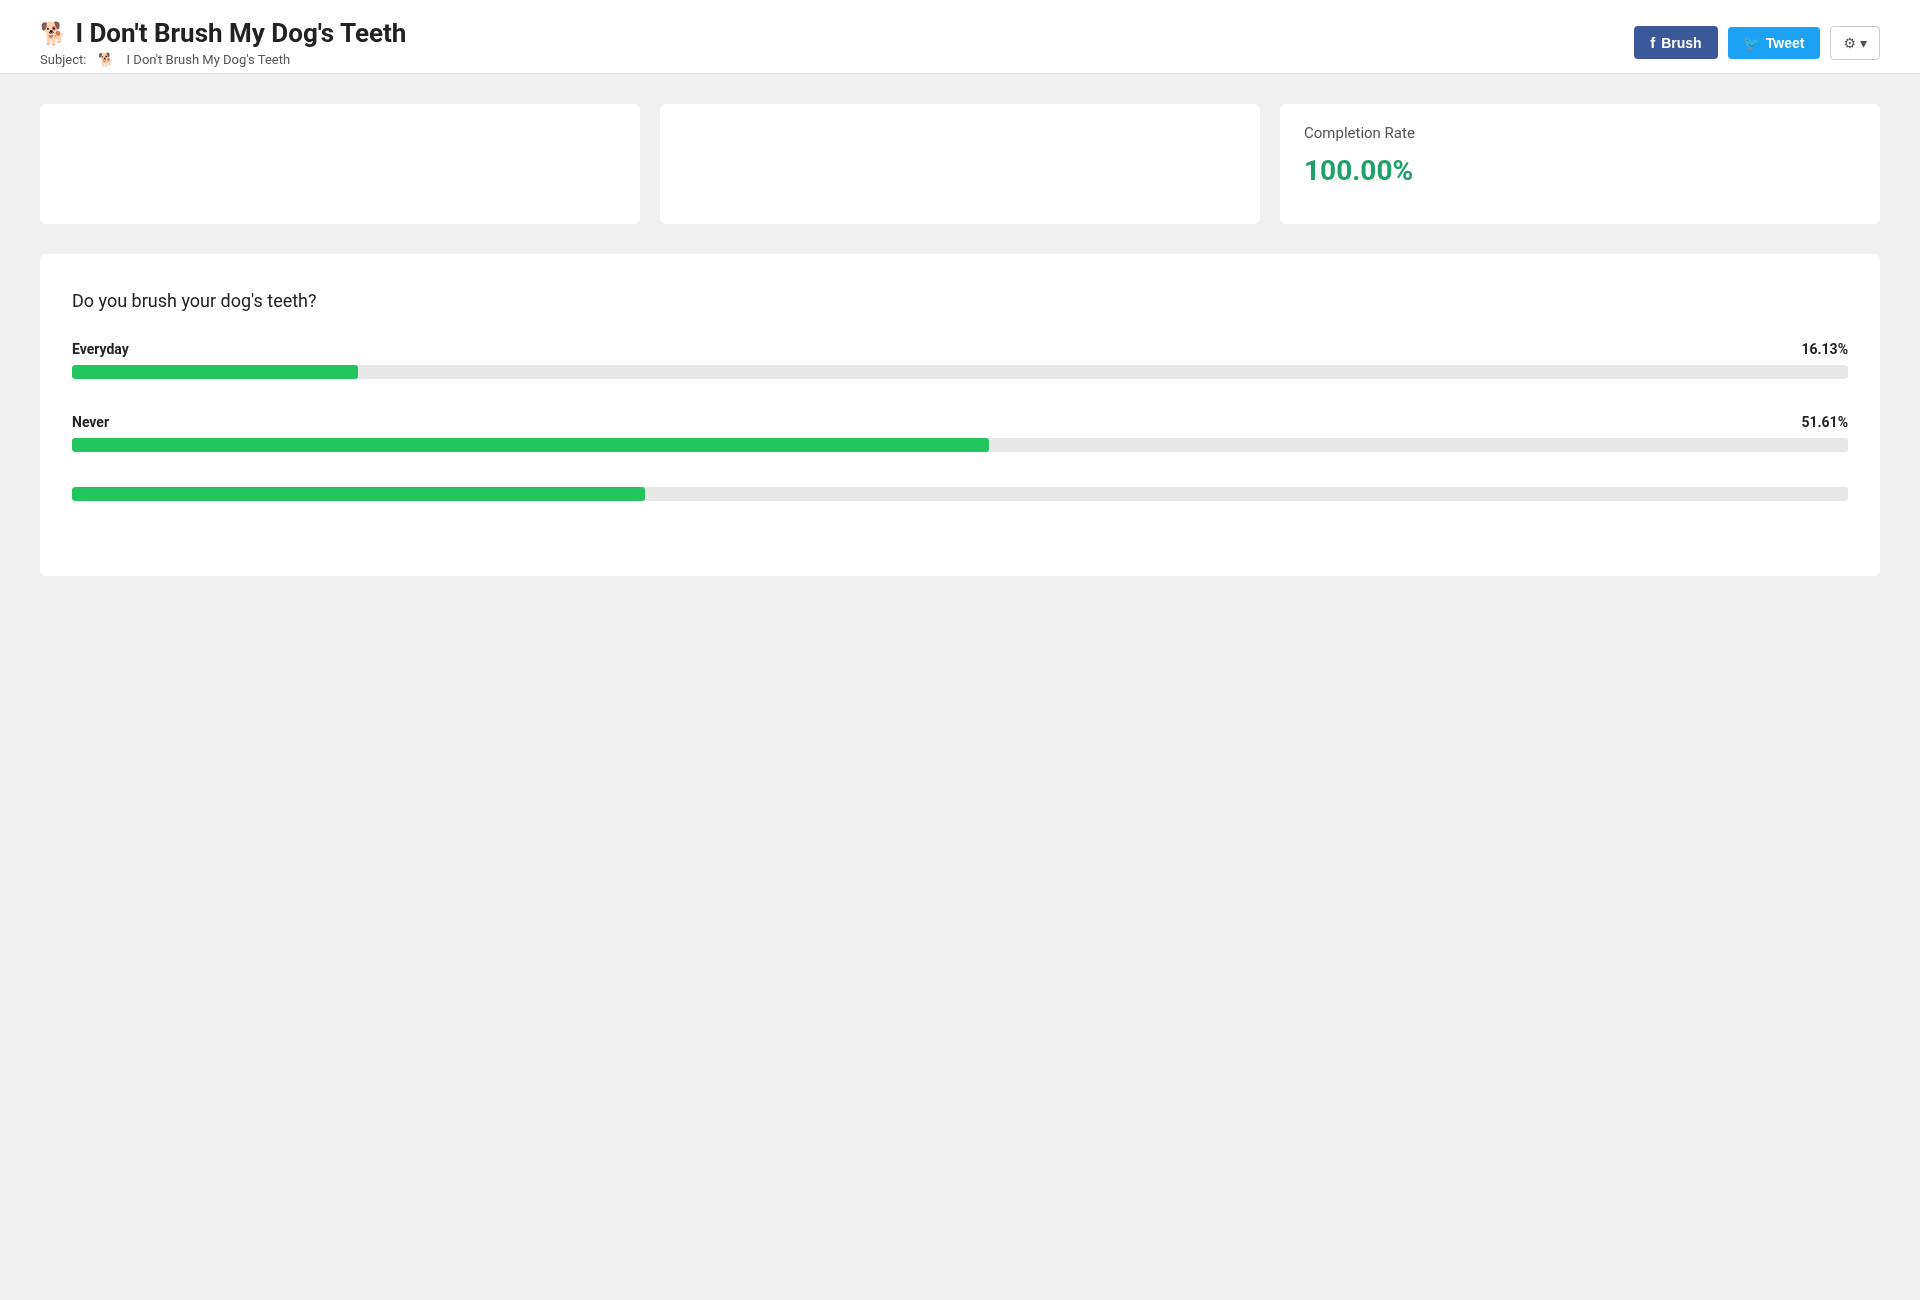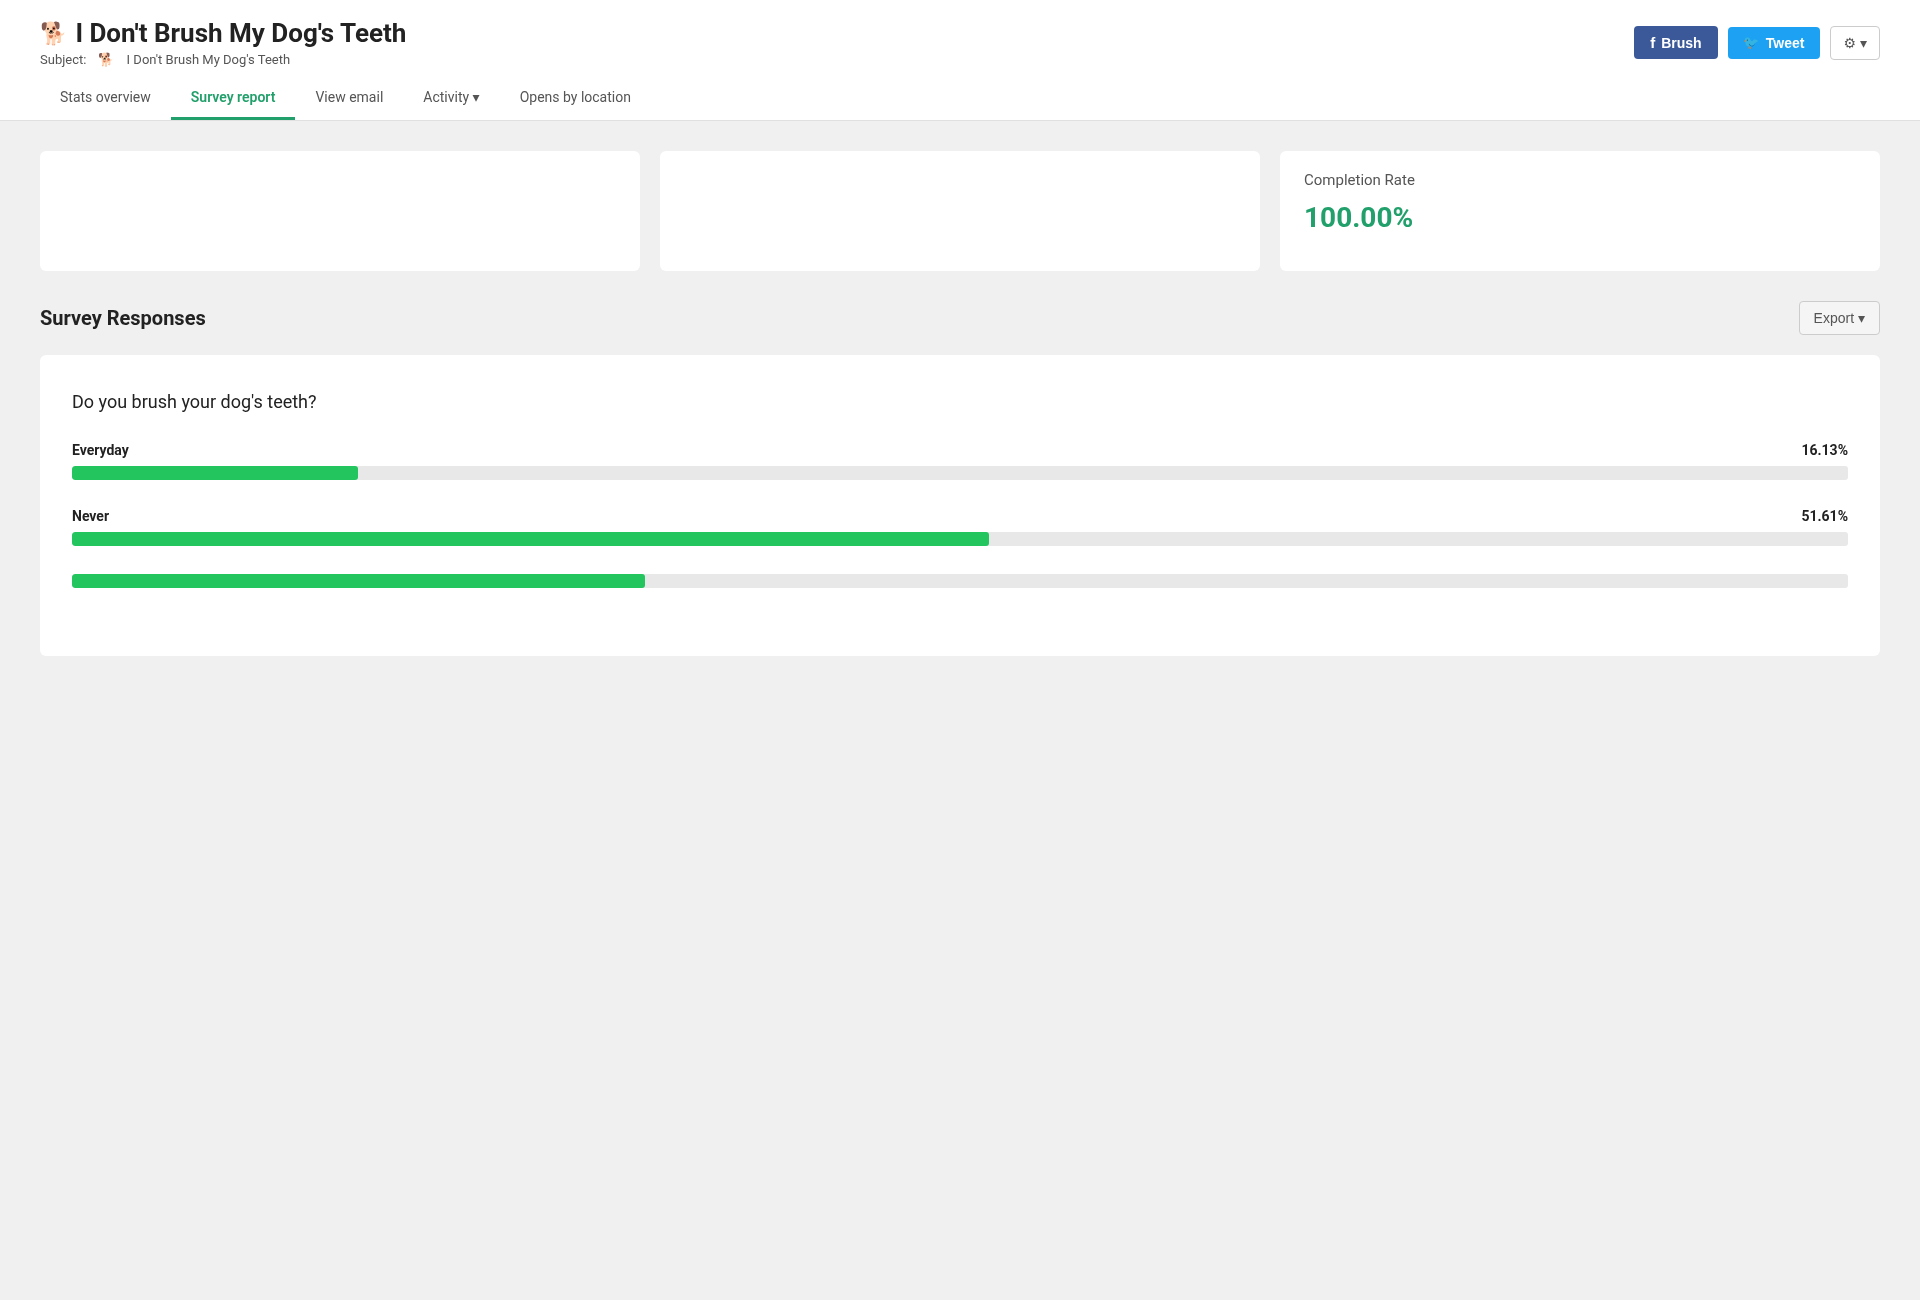--- a/index.html
+++ b/index.html
@@ -158,21 +158,21 @@
       border-radius: 6px;
       padding: 36px 32px 40px;
     }
     .survey-question {
       font-size: 18px;
       font-weight: 400;
       color: #222;
       margin-bottom: 30px;
     }
     .answer-item {
-      margin-bottom: 28px;
+      margin-bottom: 35px;
     }
     .answer-row {
       display: flex;
       justify-content: space-between;
       align-items: center;
       margin-bottom: 8px;
     }
     .answer-label {
       font-size: 14px;
       font-weight: 700;
@@ -221,45 +221,32 @@
         <span style="font-size:13px;">🐦</span>
         <span>Tweet</span>
       </button>
       <button class="btn-settings">
         <span>⚙</span>
         <span>▾</span>
       </button>
     </div>
   </div>
 
-  <nav class="nav-tabs">
-    <a class="nav-tab">Stats overview</a>
-    <a class="nav-tab active">Survey report</a>
-    <a class="nav-tab">View email</a>
-    <a class="nav-tab">Activity ▾</a>
-    <a class="nav-tab">Opens by location</a>
-  </nav>
 </div>
 
 <div class="main-content">
   <div class="stats-cards">
     <div class="stat-card"></div>
     <div class="stat-card"></div>
     <div class="stat-card">
       <div class="stat-card-label">Completion Rate</div>
       <div class="stat-card-value">100.00%</div>
     </div>
   </div>
 
-  <div class="section-header">
-    <h2 class="section-title">Survey Responses</h2>
-    <button class="btn-export">
-      <span>Export ▾</span>
-    </button>
-  </div>
 
   <div class="survey-card">
     <div class="survey-question">Do you brush your dog's teeth?</div>
 
     <div class="answer-item">
       <div class="answer-row">
         <span class="answer-label">Everyday</span>
         <span class="answer-pct">16.13%</span>
       </div>
       <div class="bar-track">

